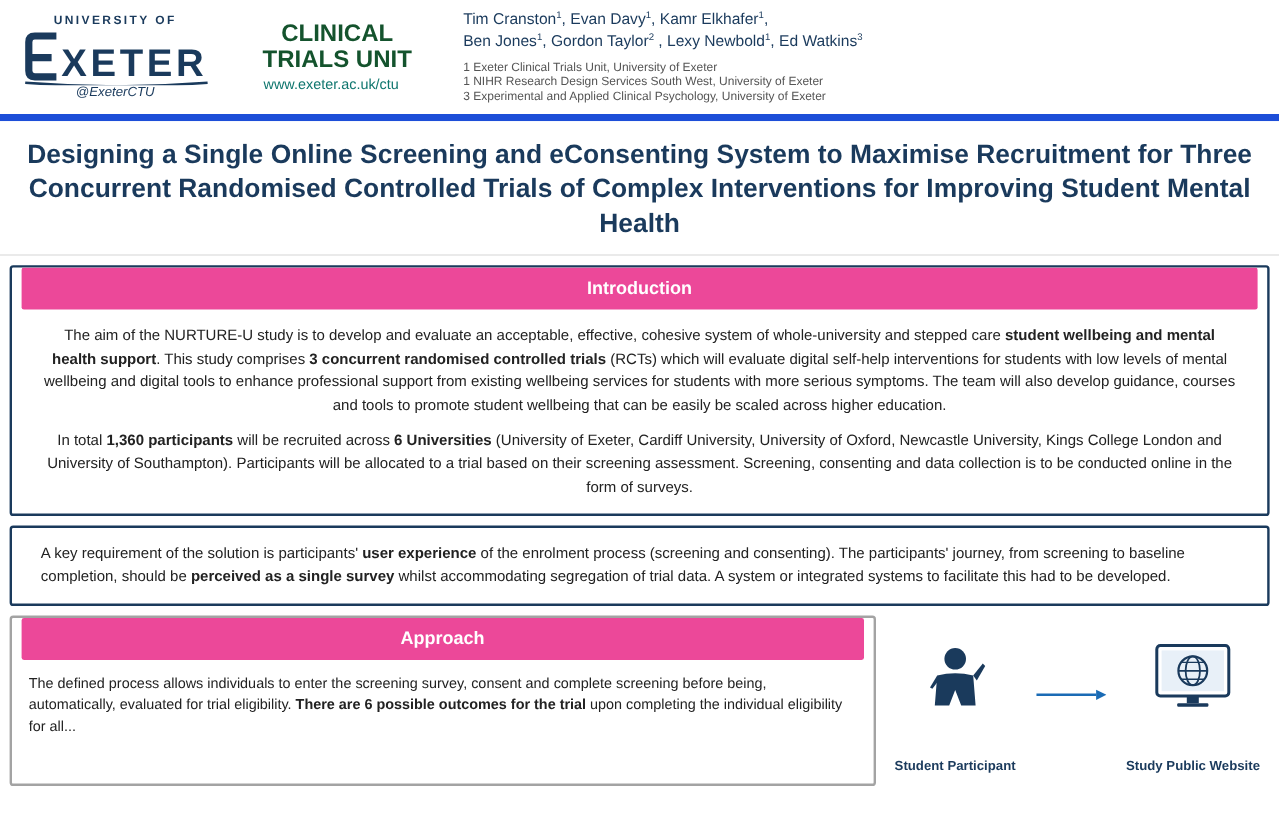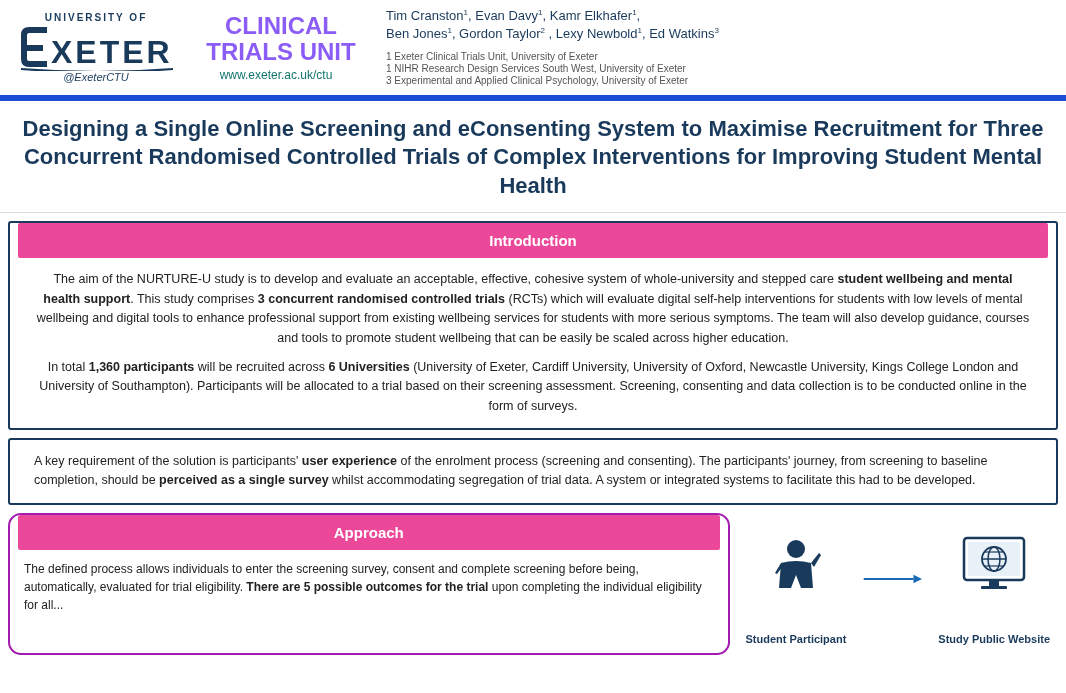--- a/index.html
+++ b/index.html
@@ -48,23 +48,23 @@
     }
 
     .ctu-section {
       display: flex;
       flex-direction: column;
       align-items: center;
       min-width: 160px;
     }
 
     .ctu-title {
-      font-size: 24px;
+      font-size: 20px;
       font-weight: 900;
-      color: #8b5cf6;
+      color: #14532d;
       line-height: 1.1;
       text-align: center;
       margin-left: 10px;
     }
 
     .ctu-website {
       font-size: 12px;
       color: #0f766e;
       margin-top: 2px;
     }
@@ -150,22 +150,22 @@
 
     
     .lower-half {
       display: flex;
       gap: 0;
       margin: 8px 8px 0;
     }
 
     .approach-section {
       flex: 1;
-      border: 2px solid #a21caf;
-      border-radius: 13px;
+      border: 2px solid #a3a3a3;
+      border-radius: 3px;
       overflow: hidden;
       margin-right: 8px;
     }
 
     .approach-body {
       padding: 10px 14px;
       font-size: 12px;
       line-height: 1.5;
       color: #222;
     }
@@ -284,21 +284,21 @@
     </p>
   </div>
 </div>
 
 <div class="lower-half">
 
   <div class="approach-section">
     <div class="section-header">Approach</div>
     <div class="approach-body">
       <p>
-        The defined process allows individuals to enter the screening survey, consent and complete screening before being, automatically, evaluated for trial eligibility. <span class="bold">There are 5 possible outcomes for the trial</span> upon completing the individual eligibility for all...
+        The defined process allows individuals to enter the screening survey, consent and complete screening before being, automatically, evaluated for trial eligibility. <span class="bold">There are 6 possible outcomes for the trial</span> upon completing the individual eligibility for all...
       </p>
     </div>
   </div>
 
   <div class="diagram-section">
     <div class="diagram-row">
 
       <div class="diagram-item">
         <svg class="diagram-icon" viewBox="0 0 70 70">
 

